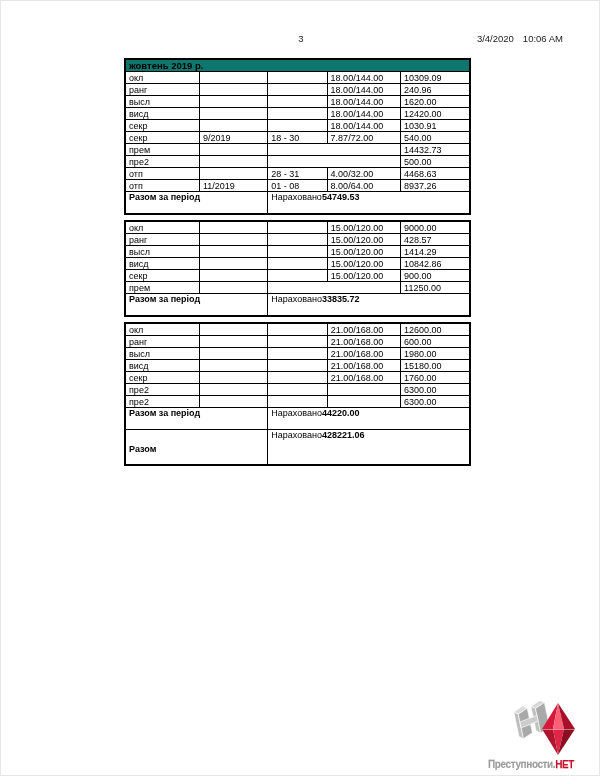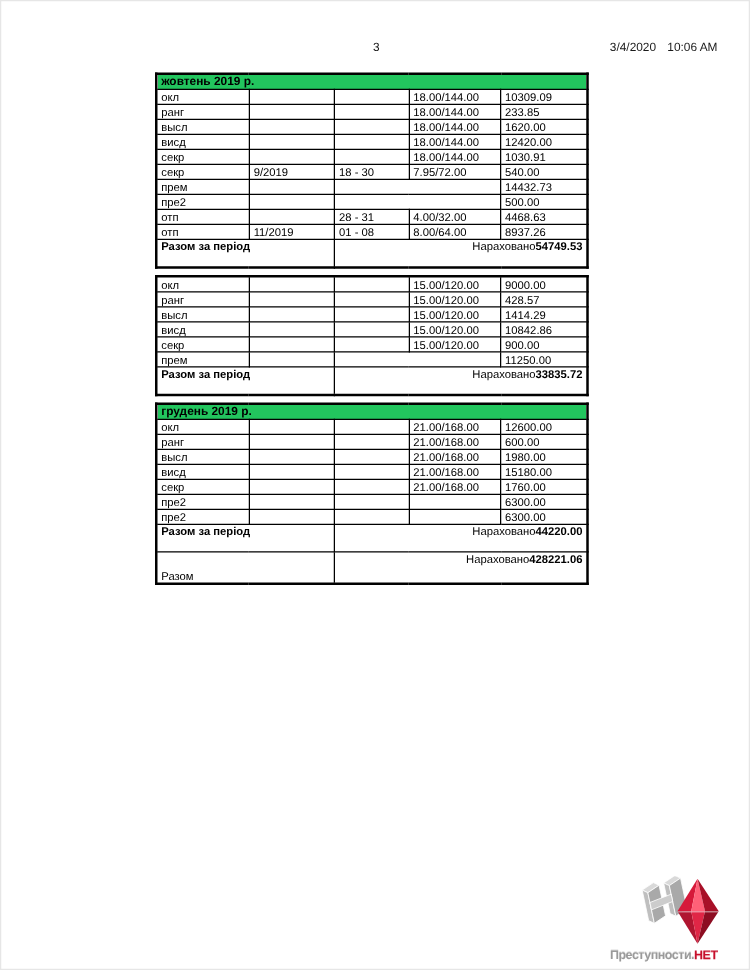--- a/index.html
+++ b/index.html
@@ -15,21 +15,21 @@
     border:1px solid #e6e6e6;
     box-sizing:border-box;
   }
   
   .page-number{
     position:absolute;top:32px;left:0;width:600px;
     text-align:center;
     font-size:9.5px;color:#1a1a1a;
   }
   .page-datetime{
-    position:absolute;top:32px;right:25px;
+    position:absolute;top:32px;right:36px;
     font-size:9.5px;color:#1a1a1a;
     white-space:nowrap;
   }
   .page-datetime .gap{display:inline-block;width:9px;}
   
   .tables-wrap{
     position:absolute;left:123px;top:57px;width:347px;
   }
   table.month{
     border-collapse:collapse;
@@ -43,42 +43,42 @@
     font-size:9px;
     line-height:10px;
     height:11px;
     padding:0 3px;
     overflow:hidden;
     white-space:nowrap;
     color:#000;
     box-sizing:content-box;
   }
   tr.section-title td{
-    background:#22c55e;
+    background:#0f766e;
     font-weight:bold;
     font-size:9.5px;
     height:11px;
     border:1px solid #000;
   }
   td.c-label{text-align:left;}
   td.c-num{text-align:left;}
   tr.total-row td{
     height:21px;
     vertical-align:top;
     font-size:9px;
   }
   tr.total-row td.t-label{font-weight:bold;}
   tr.grand-row td{
     height:24px;
     font-size:9px;
   }
-  tr.grand-row td.t-label{font-weight:normal;vertical-align:bottom;padding-bottom:0;}
+  tr.grand-row td.t-label{font-weight:bold;vertical-align:bottom;padding-bottom:10px;}
   tr.grand-row td.t-right{vertical-align:top;}
   .caption-amount{
-    display:flex;justify-content:flex-end;align-items:flex-start;
+    display:flex;justify-content:flex-start;align-items:flex-start;
   }
   .caption-amount .amt{font-weight:bold;}
   
   .logo{
     position:absolute;right:0;bottom:2px;width:112px;height:72px;
     pointer-events:none;
   }
   .logo-text{
     position:absolute;left:1px;bottom:3px;width:110px;
     font-size:10px;font-weight:bold;letter-spacing:-0.4px;
@@ -121,21 +121,21 @@
             <td class="c-label"></td>
             <td class="c-label"></td>
             <td class="c-num">18.00/144.00</td>
             <td class="c-num">10309.09</td>
           </tr>
           <tr>
             <td class="c-label">ранг</td>
             <td class="c-label"></td>
             <td class="c-label"></td>
             <td class="c-num">18.00/144.00</td>
-            <td class="c-num">233.85</td>
+            <td class="c-num">240.96</td>
           </tr>
           <tr>
             <td class="c-label">высл</td>
             <td class="c-label"></td>
             <td class="c-label"></td>
             <td class="c-num">18.00/144.00</td>
             <td class="c-num">1620.00</td>
           </tr>
           <tr>
             <td class="c-label">висд</td>
@@ -148,21 +148,21 @@
             <td class="c-label">секр</td>
             <td class="c-label"></td>
             <td class="c-label"></td>
             <td class="c-num">18.00/144.00</td>
             <td class="c-num">1030.91</td>
           </tr>
           <tr>
             <td class="c-label">секр</td>
             <td class="c-label">9/2019</td>
             <td class="c-label">18 - 30</td>
-            <td class="c-num">7.95/72.00</td>
+            <td class="c-num">7.87/72.00</td>
             <td class="c-num">540.00</td>
           </tr>
           <tr>
             <td class="c-label">прем</td>
             <td class="c-label"></td>
             <td class="c-num" colspan="2"></td>
             <td class="c-num">14432.73</td>
           </tr>
           <tr>
             <td class="c-label">пре2</td>
@@ -258,23 +258,20 @@
       </table>
       <table class="month">
         <colgroup>
           <col style="width: 74px;">
           <col style="width: 68px;">
           <col style="width: 59px;">
           <col style="width: 73px;">
           <col style="width: 69px;">
         </colgroup>
         <tbody>
-          <tr class="section-title">
-            <td class="c-label" colspan="5">грудень 2019 р.</td>
-          </tr>
           <tr>
             <td class="c-label">окл</td>
             <td class="c-label"></td>
             <td class="c-label"></td>
             <td class="c-num">21.00/168.00</td>
             <td class="c-num">12600.00</td>
           </tr>
           <tr>
             <td class="c-label">ранг</td>
             <td class="c-label"></td>

